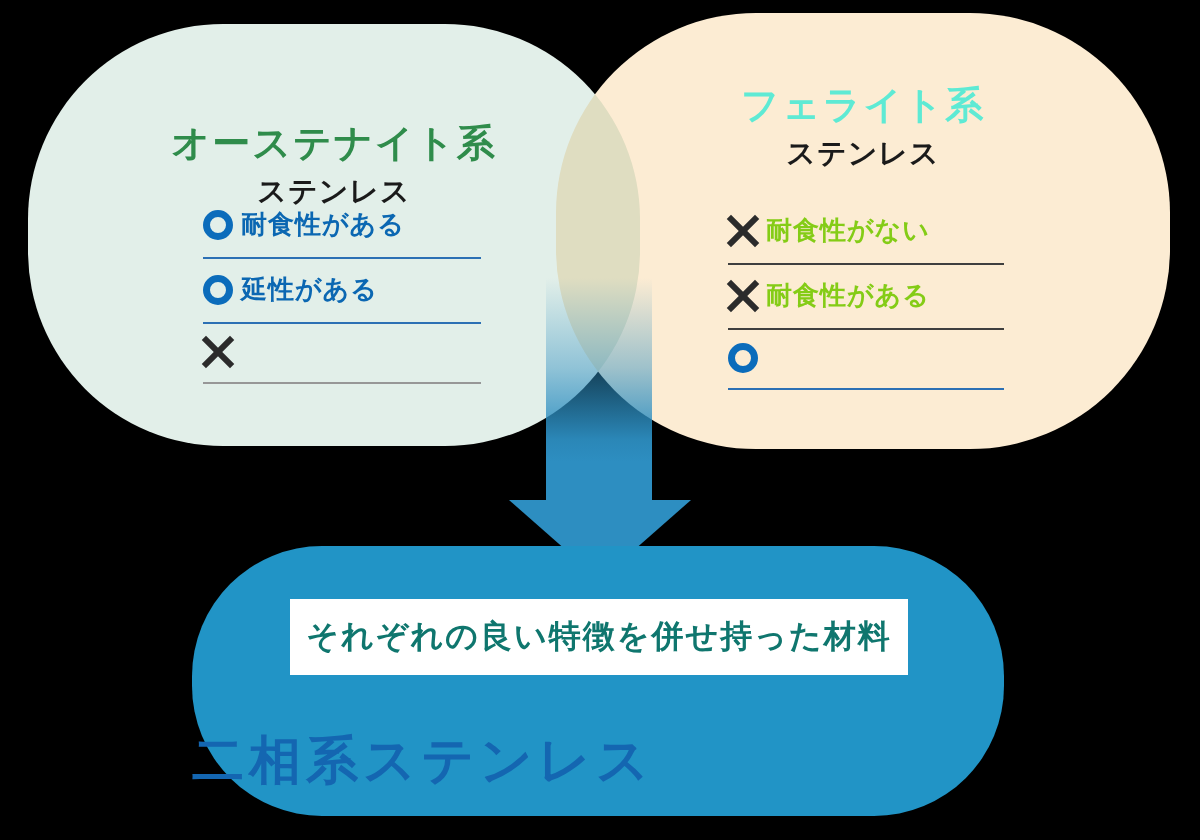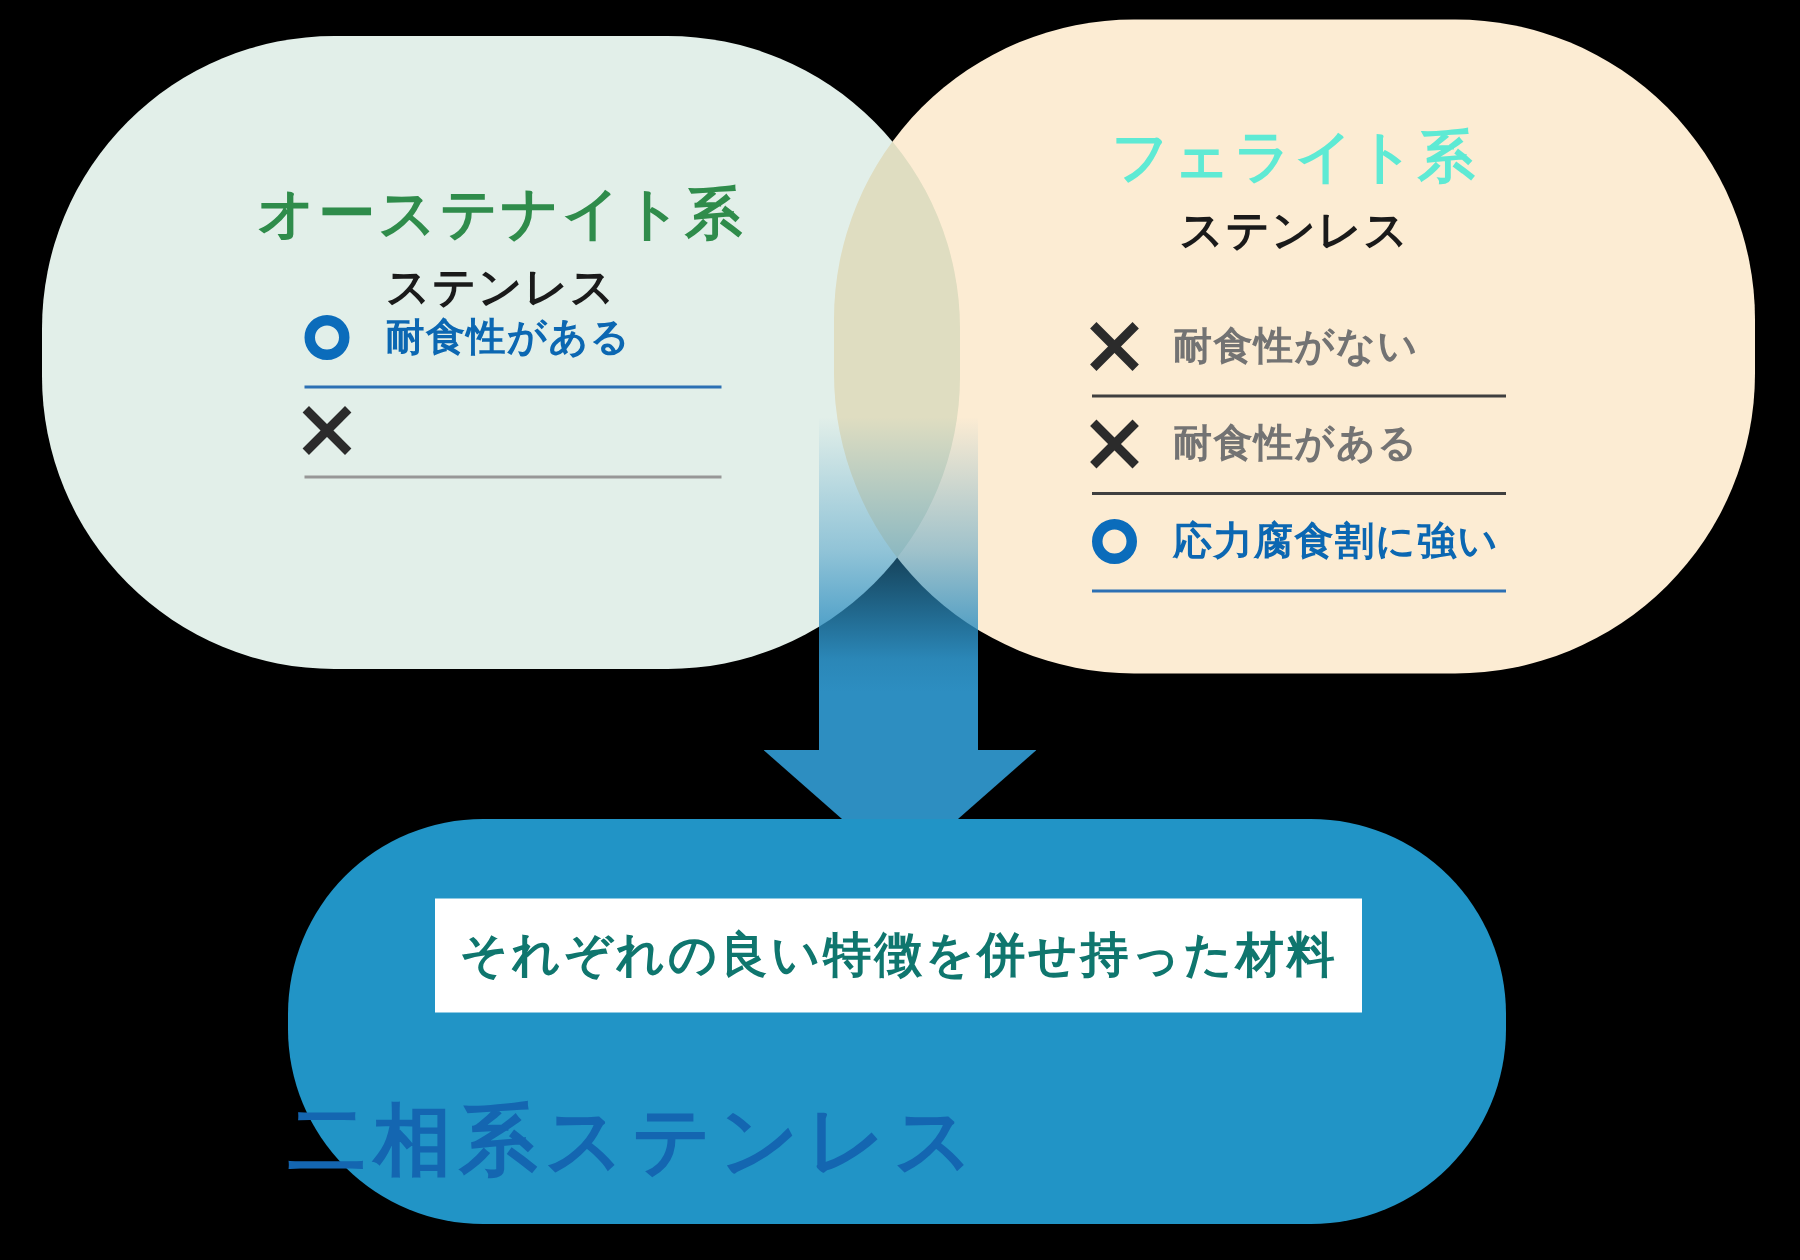--- a/index.html
+++ b/index.html
@@ -15,27 +15,27 @@
   .title-block.left{left:28px;top:86px;width:612px;margin-top:36px;}
   .title-block.right{left:556px;top:84px;width:614px;}
   .bubble-title{font-family:"Liberation Serif","DejaVu Serif",serif;font-weight:700;
                 font-size:38px;line-height:1.15;letter-spacing:2px;}
   .bubble-subtitle{font-family:Liberation Sans, sans-serif;font-weight:700;
                    font-size:29px;color:#1a1a1a;margin-top:6px;letter-spacing:1px;}
   
   .feature-list{position:absolute;}
   .feature-list.left{left:203px;top:194px;width:278px;}
   .feature-list.right{left:728px;top:200px;width:276px;}
-  .row{display:flex;align-items:center;gap:24px;padding:13px 0 15px;border-bottom:2px solid #888;}
+  .row{display:flex;align-items:center;gap:8px;padding:13px 0 15px;border-bottom:2px solid #888;}
   .row.good{border-color:#2c70b4;}
   .feature-list.left .row.bad{border-color:#979797;}
   .feature-list.right .row.bad{border-color:#3f3f3f;}
   .row-label{font-size:26px;font-weight:700;letter-spacing:1px;white-space:nowrap;}
   .row-label.good{color:#0b67b2;}
-  .row-label.bad{color:#737373;}
+  .row-label.bad{color:#84cc16;}
   .mark{width:30px;height:30px;flex:none;position:relative;box-sizing:border-box;}
   .mark.circle{border:7px solid #0b6cbb;border-radius:50%;}
   .mark.cross::before,.mark.cross::after{content:"";position:absolute;left:50%;top:50%;
       width:40px;height:6px;background:#2b2b2b;}
   .mark.cross::before{transform:translate(-50%,-50%) rotate(45deg);}
   .mark.cross::after{transform:translate(-50%,-50%) rotate(-45deg);}
   
   .arrow-stem{position:absolute;left:546px;top:278px;width:106px;height:224px;
       background:linear-gradient(180deg,rgba(45,142,193,0) 0%,rgba(45,142,193,0.45) 40%,
                  rgba(45,142,193,0.95) 72%,rgba(45,142,193,1) 82%);}
@@ -64,20 +64,24 @@
   <div class="title-block left">
     <div class="bubble-title" style="color: rgb(47, 140, 75);">オーステナイト系</div>
     <div class="bubble-subtitle">ステンレス</div>
   </div>
 
   <div class="feature-list left">
     <div class="row good">
       <div class="mark circle"></div>
       <div class="row-label good">耐食性がある</div>
     </div>
+    <div class="row good">
+      <div class="mark circle"></div>
+      <div class="row-label good">延性がある</div>
+    </div>
     <div class="row bad">
       <div class="mark cross"></div>
     </div>
   </div>
 
   <div class="title-block right">
     <div class="bubble-title" style="color: #5eead4;">フェライト系</div>
     <div class="bubble-subtitle">ステンレス</div>
   </div>
 
@@ -85,21 +89,20 @@
     <div class="row bad">
       <div class="mark cross"></div>
       <div class="row-label bad">耐食性がない</div>
     </div>
     <div class="row bad">
       <div class="mark cross"></div>
       <div class="row-label bad">耐食性がある</div>
     </div>
     <div class="row good">
       <div class="mark circle"></div>
-      <div class="row-label good">応力腐食割に強い</div>
     </div>
   </div>
 
   <div class="arrow-stem"></div>
   <div class="arrow-head"></div>
 
   <div class="result-bubble" style="background: rgb(33, 148, 198);"></div>
   <div class="result-banner" style="background: rgb(255, 255, 255);">それぞれの良い特徴を併せ持った材料</div>
   <div class="result-title" style="color: rgb(20, 102, 177);">二相系ステンレス</div>
 

